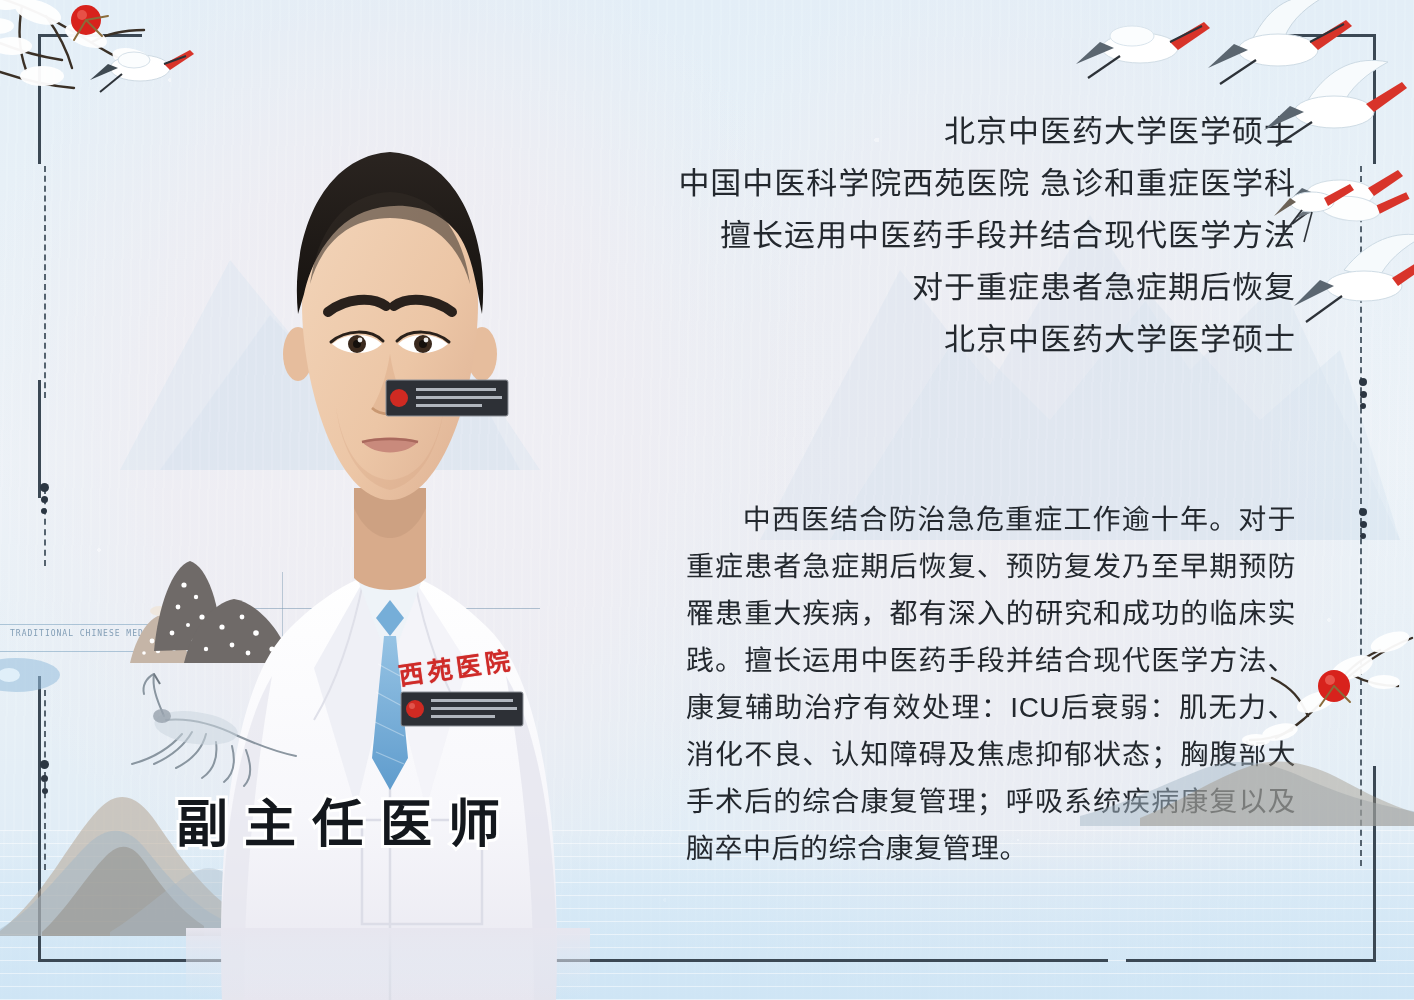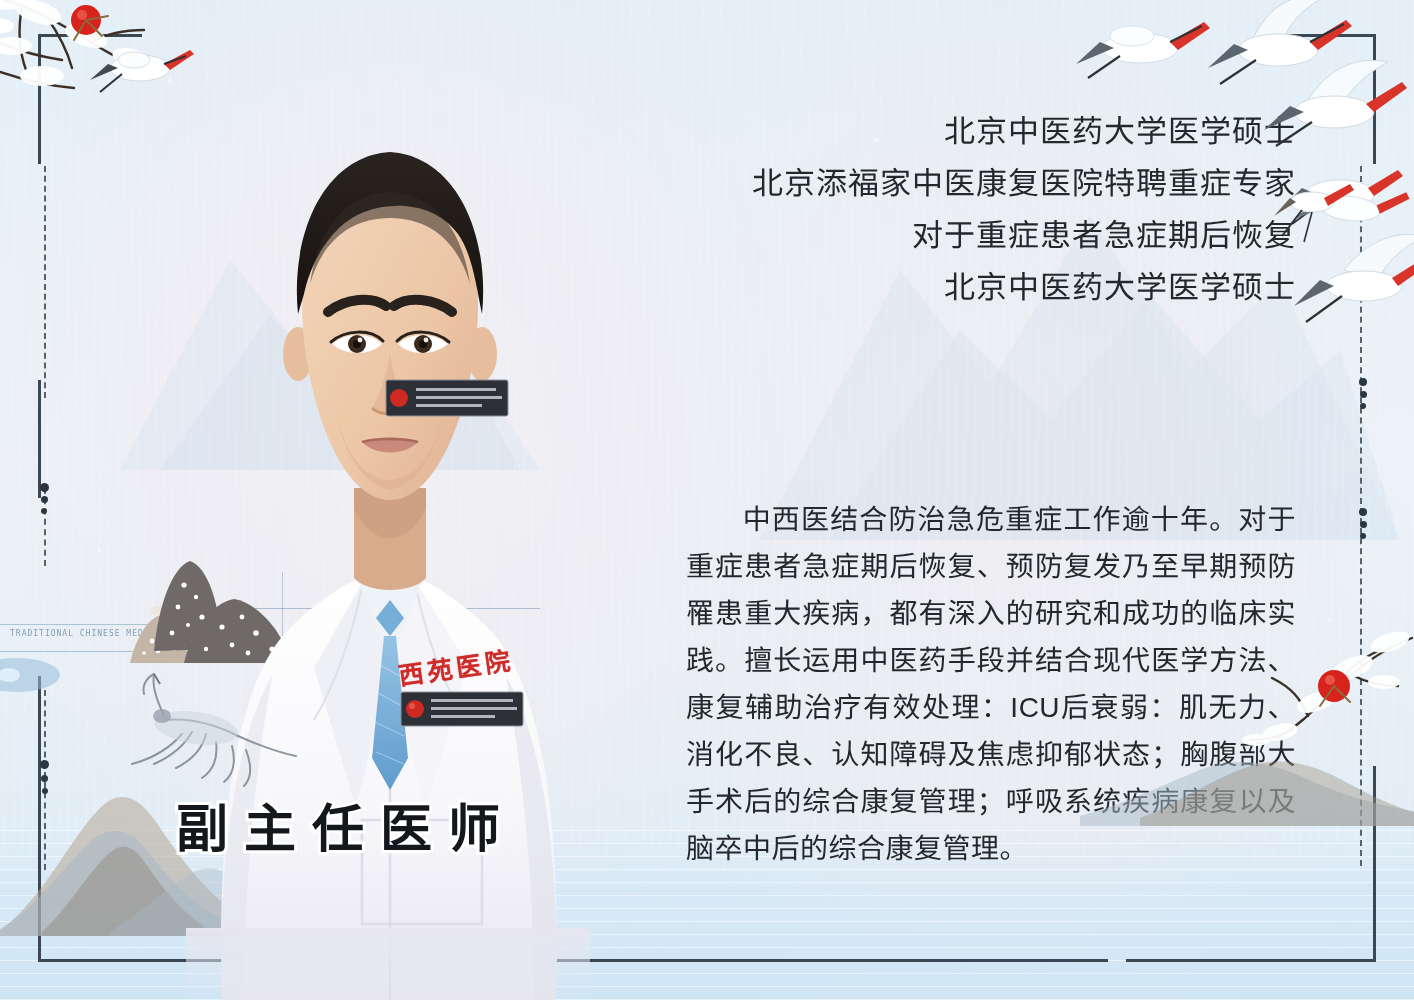--- a/index.html
+++ b/index.html
@@ -74,21 +74,21 @@
   .doc-name{
     font-family:"DejaVu Serif","Liberation Serif",serif;
     font-size:96px;font-weight:700;color:#14181d;
     letter-spacing:22px;line-height:1;
     -webkit-text-stroke:7px #ffffff;
     paint-order:stroke fill;
     text-shadow:0 0 2px rgba(255,255,255,.95);
   }
   .doc-title{
     margin-top:8px;padding-left:26px;
-    font-family:Liberation Sans, sans-serif;
+    font-family:Liberation Mono, monospace;
     font-size:52px;font-weight:700;color:#14181d;
     letter-spacing:16px;line-height:1;
     -webkit-text-stroke:6px #ffffff;
     paint-order:stroke fill;
     text-shadow:0 0 2px rgba(255,255,255,.95);
   }
 
   .seal{
     position:absolute;left:398px;top:648px;z-index:15;
     color:#cc1a17;font-size:25px;font-weight:700;letter-spacing:4px;
@@ -515,21 +515,22 @@
       <g fill="#c9ced6" opacity=".85">
         <rect x="31" y="11" width="82" height="3"></rect>
         <rect x="31" y="19" width="86" height="3"></rect>
         <rect x="31" y="27" width="64" height="3"></rect>
       </g>
     </svg>
   </div>
 
   <div class="credentials">
     <div>北京中医药大学医学硕士</div>
-    <div>北京添福家中医康复医院特聘重症专家</div>
+    <div>中国中医科学院西苑医院 急诊和重症医学科</div>
+    <div>擅长运用中医药手段并结合现代医学方法</div>
     <div>对于重症患者急症期后恢复</div>
     <div>北京中医药大学医学硕士</div>
   </div>
 
   <div class="bio"><span class="indent"></span><span>中西医结合防治急危重症工作逾十年。对于重症患者急症期后恢复、预防复发乃至早期预防罹患重大疾病，都有深入的研究和成功的临床实践。擅长运用中医药手段并结合现代医学方法、康复辅助治疗有效处理：ICU后衰弱：肌无力、消化不良、认知障碍及焦虑抑郁状态；胸腹部大手术后的综合康复管理；呼吸系统疾病康复以及脑卒中后的综合康复管理。</span></div>
 
   <div class="name-block">
     <div class="doc-title">副主任医师</div>
   </div>
 

